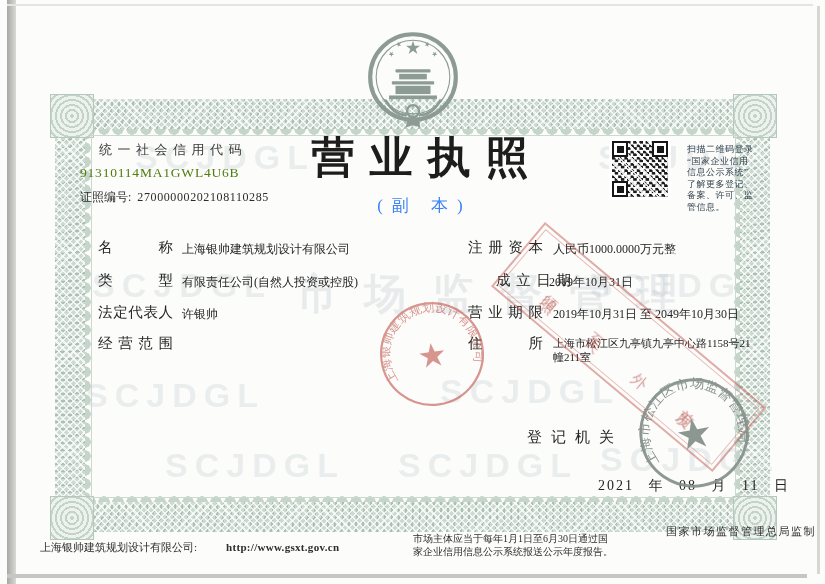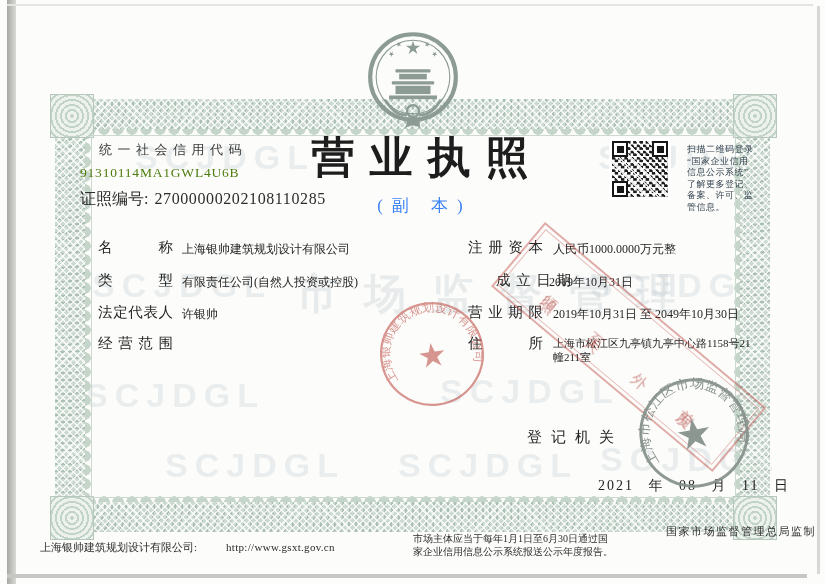--- a/index.html
+++ b/index.html
@@ -41,21 +41,21 @@
   
   .wm{position:absolute;font-family:"Liberation Sans","DejaVu Sans",sans-serif;font-weight:bold;
       color:#8b9dab;opacity:.15;font-size:34px;letter-spacing:7px;white-space:nowrap;}
   .wm-center{position:absolute;left:296px;top:266px;font-size:42px;letter-spacing:26px;
       color:#8d9caa;opacity:.17;font-weight:bold;white-space:nowrap;
       font-family:"Liberation Sans","DejaVu Sans",sans-serif;}
 
   
   .code-label{position:absolute;left:99px;top:141px;font-size:13px;letter-spacing:5.5px;color:#3b3b3b;}
   .code-value{position:absolute;left:80px;top:165px;font-size:13.5px;letter-spacing:.8px;color:#4d7c0f;}
-  .license-line{position:absolute;left:80px;top:189px;font-size:16px;color:#2c2c2c;text-align:right;}
+  .license-line{position:absolute;left:80px;top:189px;font-size:12px;color:#2c2c2c;text-align:right;}
   .license-line .num{margin-left:6px;letter-spacing:.6px;}
   .title{position:absolute;left:255px;top:129px;width:330px;text-align:center;font-size:43px;
       font-weight:bold;color:#1d1d1d;letter-spacing:15px;text-indent:15px;
       font-family:"Liberation Sans","DejaVu Sans",sans-serif;}
   .subtitle{position:absolute;left:255px;top:194px;width:330px;text-align:center;font-size:17px;
       letter-spacing:9px;text-indent:9px;color:#3b82f6;}
 
   
   .qr{position:absolute;left:612px;top:141px;width:56px;height:56px;background-color:#fff;
       background-image:
@@ -92,21 +92,21 @@
   .diag-stamp .inner{position:absolute;inset:3px;border:1px solid rgba(186,66,58,.4);
       display:flex;flex-direction:row;justify-content:space-evenly;align-items:center;}
   .diag-stamp .col{writing-mode:vertical-rl;font-size:16px;color:rgba(172,56,50,.55);
       filter:blur(.4px);letter-spacing:3px;}
 
   
   .emblem{position:absolute;left:366px;top:31px;width:94px;height:105px;}
 
   
   .f-left{position:absolute;left:40px;top:540px;font-size:11px;color:#2c2c2c;}
-  .f-left .url{font-weight:normal;letter-spacing:.3px;padding-left:29px;}
+  .f-left .url{font-weight:bold;letter-spacing:.3px;padding-left:29px;}
   .f-mid{position:absolute;left:413px;top:532px;font-size:10px;line-height:13px;color:#2c2c2c;
       white-space:pre-line;}
   .f-right{position:absolute;left:666px;top:524px;font-size:11px;letter-spacing:1.5px;color:#2c2c2c;}
 </style>
 </head>
 <body>
 
 <div class="page">
 
   <div class="edge-left"></div>

